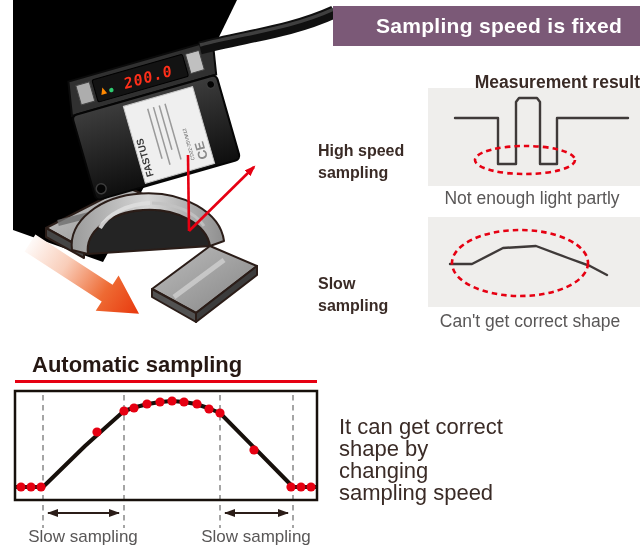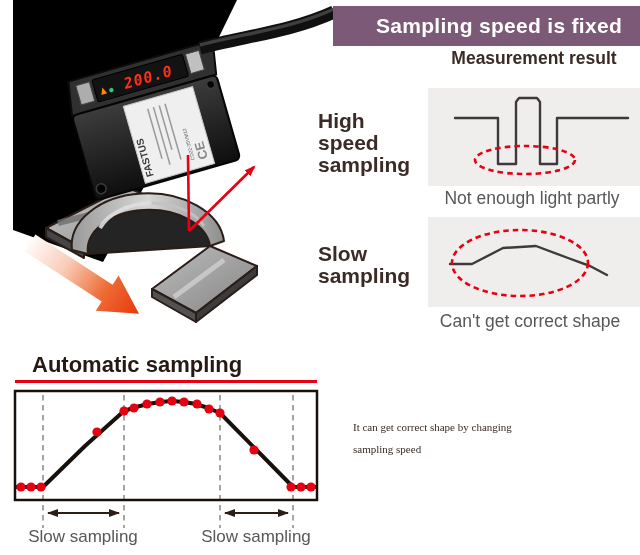--- a/index.html
+++ b/index.html
@@ -6,23 +6,23 @@
   .stage{position:relative;width:640px;height:555px;background:#ffffff;overflow:hidden;
          font-family:"Liberation Sans","DejaVu Sans",sans-serif;}
   .abs{position:absolute;}
 
   
   .banner{left:333px;top:6px;width:332px;height:40px;background:#7b5977;
           display:flex;align-items:center;justify-content:center;}
   .banner span{color:#ffffff;font-size:21px;font-weight:bold;letter-spacing:.3px;}
 
   
-  .mr-title{left:428px;top:48px;width:212px;text-align:center;
+  .mr-title{left:428px;top:72px;width:212px;text-align:right;
             font-size:17.5px;font-weight:bold;color:#3a2b26;}
-  .side-label{left:318px;width:102px;font-size:21px;font-weight:bold;color:#3a2b26;line-height:22px;}
+  .side-label{left:318px;width:102px;font-size:16px;font-weight:bold;color:#3a2b26;line-height:22px;margin-top:30px;}
   .lbl-hs{top:110px;}
   .lbl-slow{top:243px;}
   .mini-chart{width:212px;height:98px;background:#efeeec;left:428px;}
   .chart-hs{top:88px;}
   .chart-slow{top:217px;height:90px;}
   .mini-chart svg{display:block;width:100%;height:100%;}
   .wave{fill:none;stroke:#3f3a39;stroke-width:2.4;stroke-linejoin:round;stroke-linecap:round;}
   .red-ellipse{fill:none;stroke:#e60012;stroke-width:2.6;stroke-dasharray:5.5 4;}
   .caption{text-align:center;font-size:17.5px;color:#595757;}
   .cap-hs{left:418px;top:188px;width:228px;}
@@ -34,21 +34,21 @@
   .auto-svg{left:0;top:388px;width:330px;height:167px;}
   .vlines line{stroke:#8f8f8f;stroke-width:1.6;stroke-dasharray:5.5 4.5;}
   .auto-box-fill{fill:#ffffff;}
   .auto-box-stroke{fill:none;stroke:#17100b;stroke-width:2.5;}
   .auto-curve{fill:none;stroke:#17100b;stroke-width:4;stroke-linejoin:round;stroke-linecap:round;}
   .dots circle{fill:#e60012;}
   .spans line{stroke:#2b1d18;stroke-width:2;}
   .range-label{top:527px;width:124px;text-align:center;font-size:17px;color:#595757;}
   .rl-left{left:21px;}
   .rl-right{left:194px;}
-  .auto-desc{left:353px;top:416px;width:178px;font-size:11px;line-height:22px;color:#3a2b26;font-family:Liberation Serif, serif;}
+  .auto-desc{left:339px;top:416px;width:178px;font-size:22px;line-height:22px;color:#3a2b26;}
 
   
   .illu{left:0;top:0;width:340px;height:350px;}
   .sheet-edge{stroke:#2b1d18;stroke-width:2;stroke-linejoin:round;}
   .seg-digits{font-family:"DejaVu Sans Mono","Liberation Mono",monospace;font-weight:bold;
               font-style:italic;letter-spacing:1px;}
 </style>
 </head>
 <body>
 

